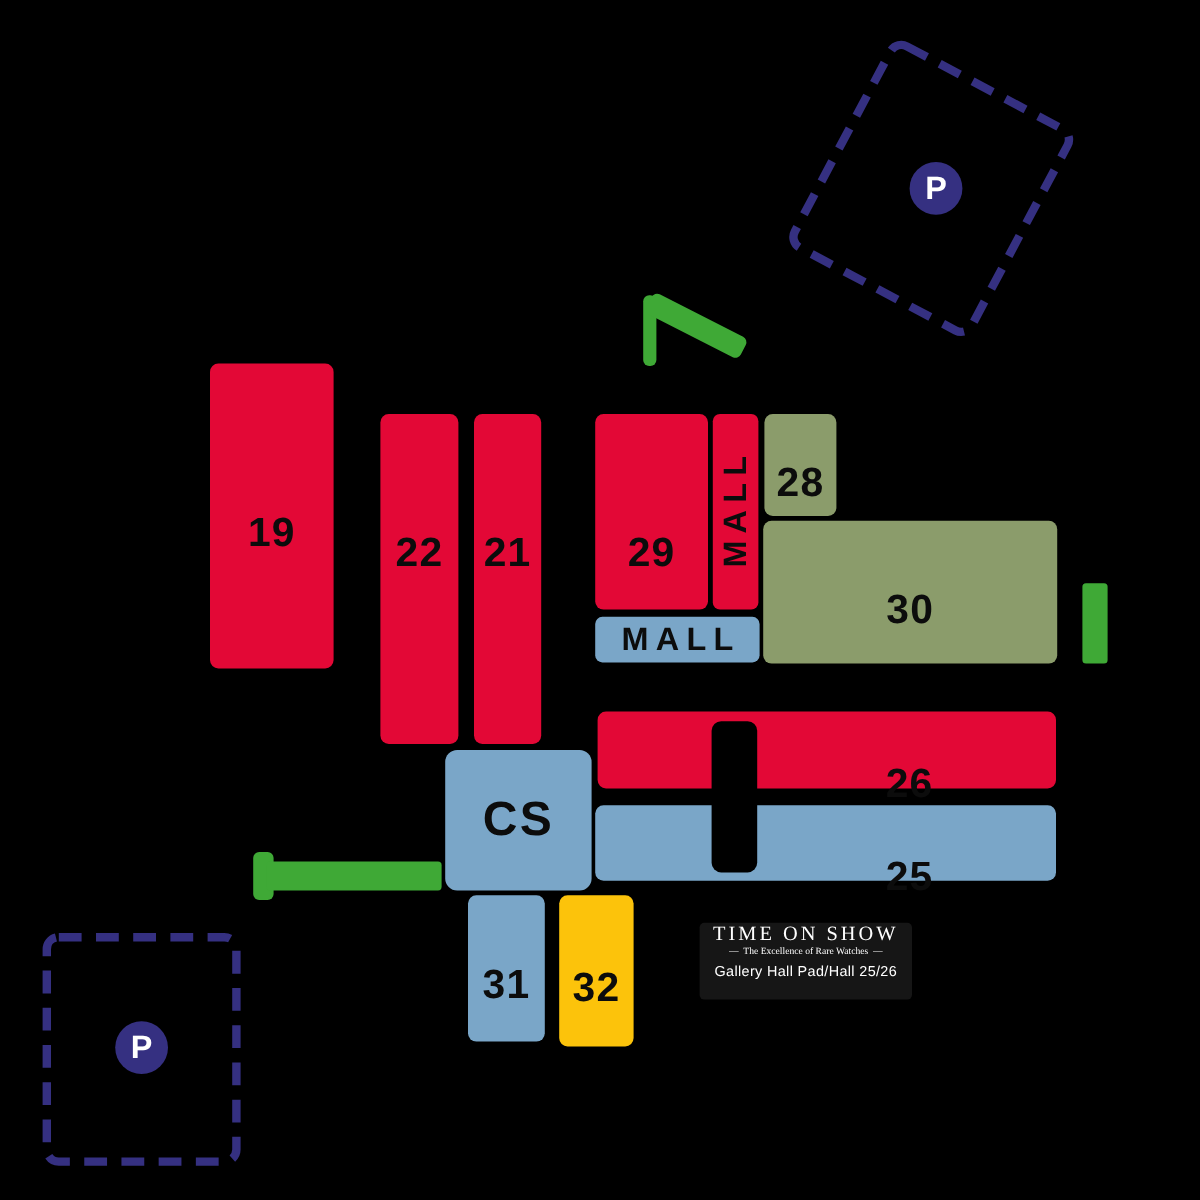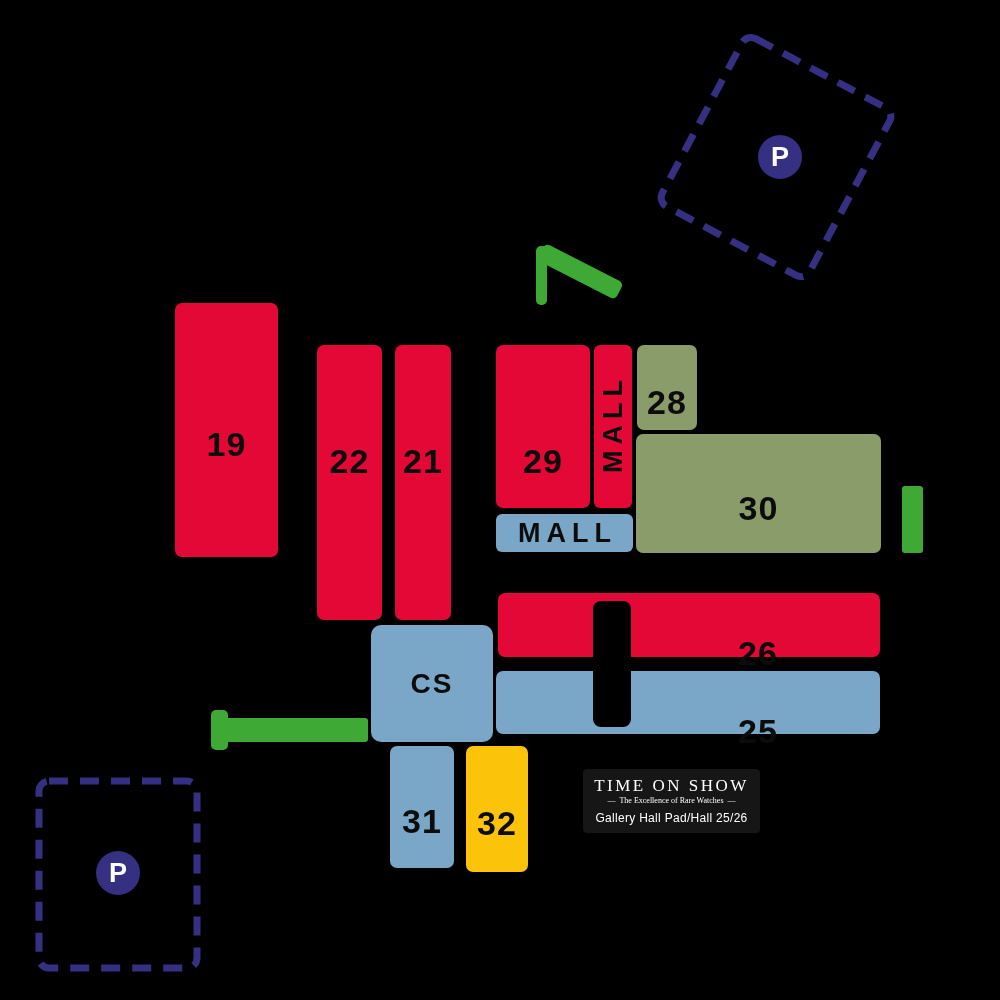--- a/index.html
+++ b/index.html
@@ -66,21 +66,21 @@
     white-space: nowrap;
   }
   .cs-block {
     position: absolute;
     border-radius: 10px;
     display: flex;
     align-items: center;
     justify-content: center;
   }
   .cs-block .num {
-    font-size: 28px;
+    font-size: 40px;
     font-weight: bold;
     color: #0c0c0c;
     letter-spacing: 2px;
   }
   .connector {
     position: absolute;
     border-radius: 8px;
     z-index: 2;
   }
   .green-shape {
@@ -113,21 +113,21 @@
   .badge {
     position: absolute;
     left: 583px;
     top: 769px;
     width: 177px;
     height: 64px;
     border-radius: 4px;
     display: flex;
     flex-direction: column;
     align-items: center;
-    justify-content: center;
+    justify-content: flex-start;
     z-index: 3;
     color: #fff;
   }
   .badge .badge-title {
     font-family: "Liberation Serif", serif;
     font-size: 17px;
     letter-spacing: 2.5px;
     white-space: nowrap;
     line-height: 1.1;
   }

